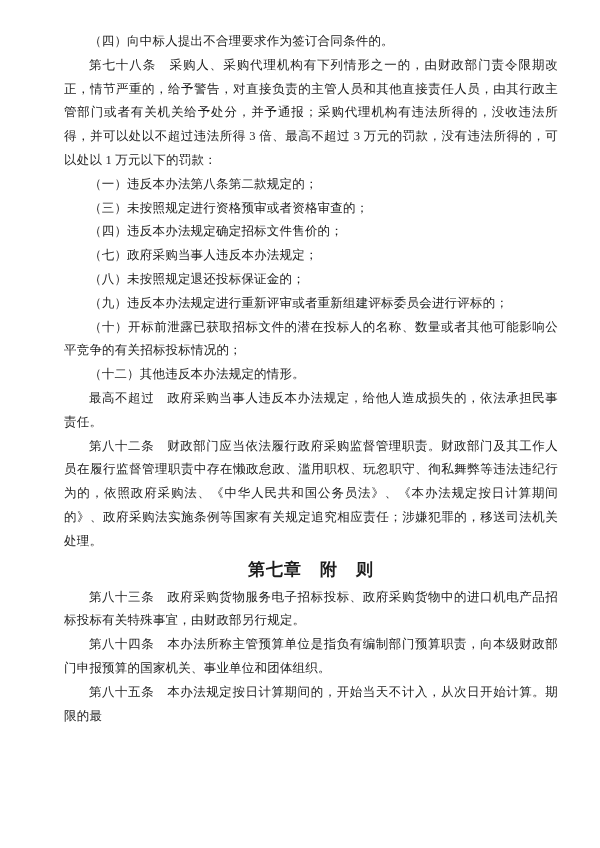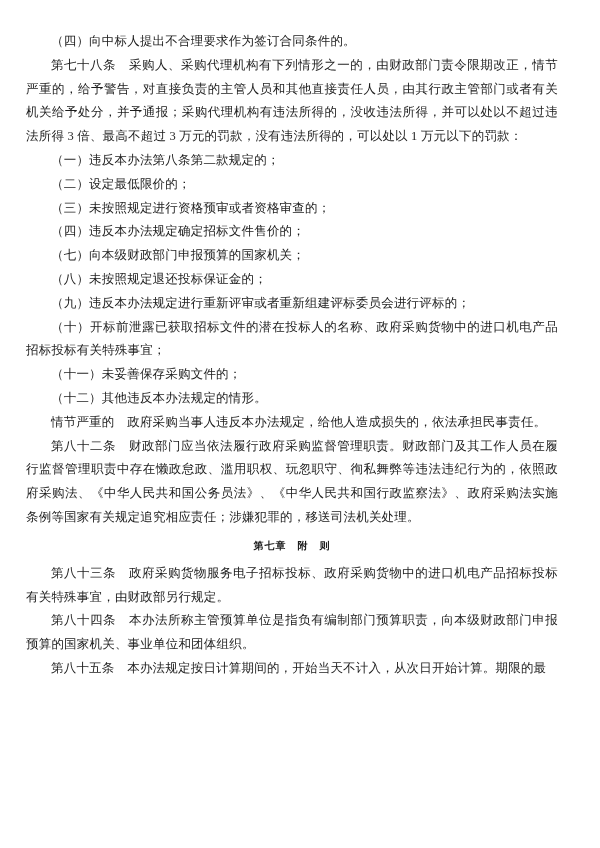--- a/index.html
+++ b/index.html
@@ -8,60 +8,58 @@
     background: #ffffff;
   }
   .page {
     position: relative;
     width: 600px;
     height: 848px;
     margin: 0;
     background: #ffffff;
     overflow: hidden;
     box-sizing: border-box;
-    padding: 30px 42px 0 26px;
+    padding: 30px 42px 0 64px;
     font-family: "Liberation Serif", "DejaVu Serif", serif;
     font-size: 12.5px;
     line-height: 23.8px;
     color: #1c1c1c;
   }
   .para {
     margin: 0;
     text-indent: 2em;
     text-align: justify;
     word-break: break-all;
     letter-spacing: 0.2px;
   }
   .chapter-heading {
     margin: 3px 0 3px 0;
     text-align: center;
     text-indent: 0;
-    font-size: 10px;
+    font-size: 17px;
     font-weight: bold;
     line-height: 26px;
     letter-spacing: 1px;
   }
 </style>
 </head>
 <body>
 
 <main class="page">
   <p class="para">（四）向中标人提出不合理要求作为签订合同条件的。</p>
   <p class="para">第七十八条　采购人、采购代理机构有下列情形之一的，由财政部门责令限期改正，情节严重的，给予警告，对直接负责的主管人员和其他直接责任人员，由其行政主管部门或者有关机关给予处分，并予通报；采购代理机构有违法所得的，没收违法所得，并可以处以不超过违法所得 3 倍、最高不超过 3 万元的罚款，没有违法所得的，可以处以 1 万元以下的罚款：</p>
   <p class="para">（一）违反本办法第八条第二款规定的；</p>
-  <p class="para">（二）设定最低限价的；</p>
   <p class="para">（三）未按照规定进行资格预审或者资格审查的；</p>
   <p class="para">（四）违反本办法规定确定招标文件售价的；</p>
-  <p class="para">（七）向本级财政部门申报预算的国家机关；</p>
+  <p class="para">（七）政府采购当事人违反本办法规定；</p>
   <p class="para">（八）未按照规定退还投标保证金的；</p>
   <p class="para">（九）违反本办法规定进行重新评审或者重新组建评标委员会进行评标的；</p>
-  <p class="para">（十）开标前泄露已获取招标文件的潜在投标人的名称、政府采购货物中的进口机电产品招标投标有关特殊事宜；</p>
-  <p class="para">（十一）未妥善保存采购文件的；</p>
+  <p class="para">（十）开标前泄露已获取招标文件的潜在投标人的名称、数量或者其他可能影响公平竞争的有关招标投标情况的；</p>
   <p class="para">（十二）其他违反本办法规定的情形。</p>
-  <p class="para">情节严重的　政府采购当事人违反本办法规定，给他人造成损失的，依法承担民事责任。</p>
-  <p class="para">第八十二条　财政部门应当依法履行政府采购监督管理职责。财政部门及其工作人员在履行监督管理职责中存在懒政怠政、滥用职权、玩忽职守、徇私舞弊等违法违纪行为的，依照政府采购法、《中华人民共和国公务员法》、《中华人民共和国行政监察法》、政府采购法实施条例等国家有关规定追究相应责任；涉嫌犯罪的，移送司法机关处理。</p>
+  <p class="para">最高不超过　政府采购当事人违反本办法规定，给他人造成损失的，依法承担民事责任。</p>
+  <p class="para">第八十二条　财政部门应当依法履行政府采购监督管理职责。财政部门及其工作人员在履行监督管理职责中存在懒政怠政、滥用职权、玩忽职守、徇私舞弊等违法违纪行为的，依照政府采购法、《中华人民共和国公务员法》、《本办法规定按日计算期间的》、政府采购法实施条例等国家有关规定追究相应责任；涉嫌犯罪的，移送司法机关处理。</p>
 
   <h2 class="chapter-heading">第七章　附　则</h2>
 
   <p class="para">第八十三条　政府采购货物服务电子招标投标、政府采购货物中的进口机电产品招标投标有关特殊事宜，由财政部另行规定。</p>
   <p class="para">第八十四条　本办法所称主管预算单位是指负有编制部门预算职责，向本级财政部门申报预算的国家机关、事业单位和团体组织。</p>
   <p class="para">第八十五条　本办法规定按日计算期间的，开始当天不计入，从次日开始计算。期限的最</p>
 </main>
 
 </body></html>

